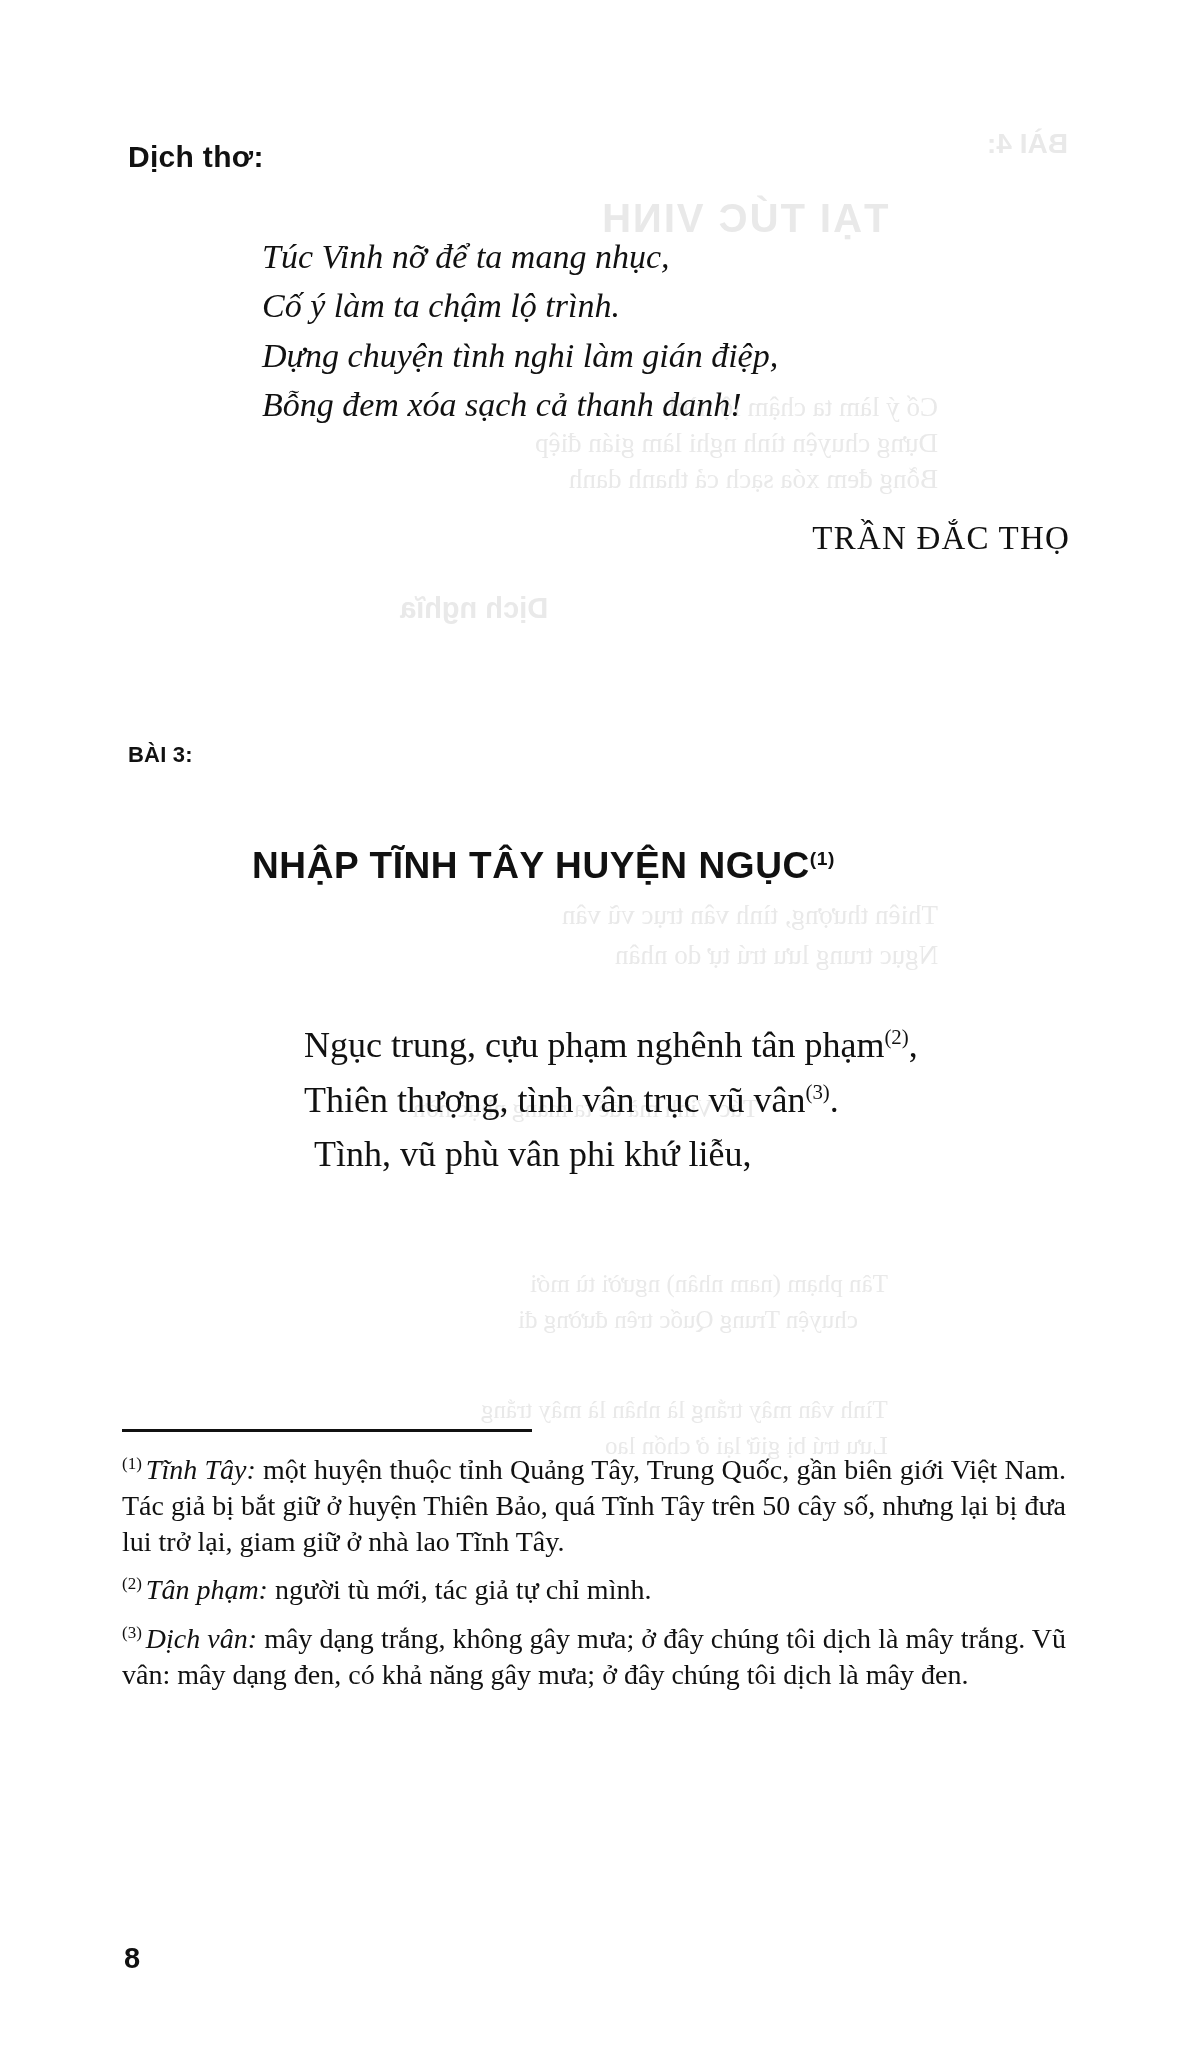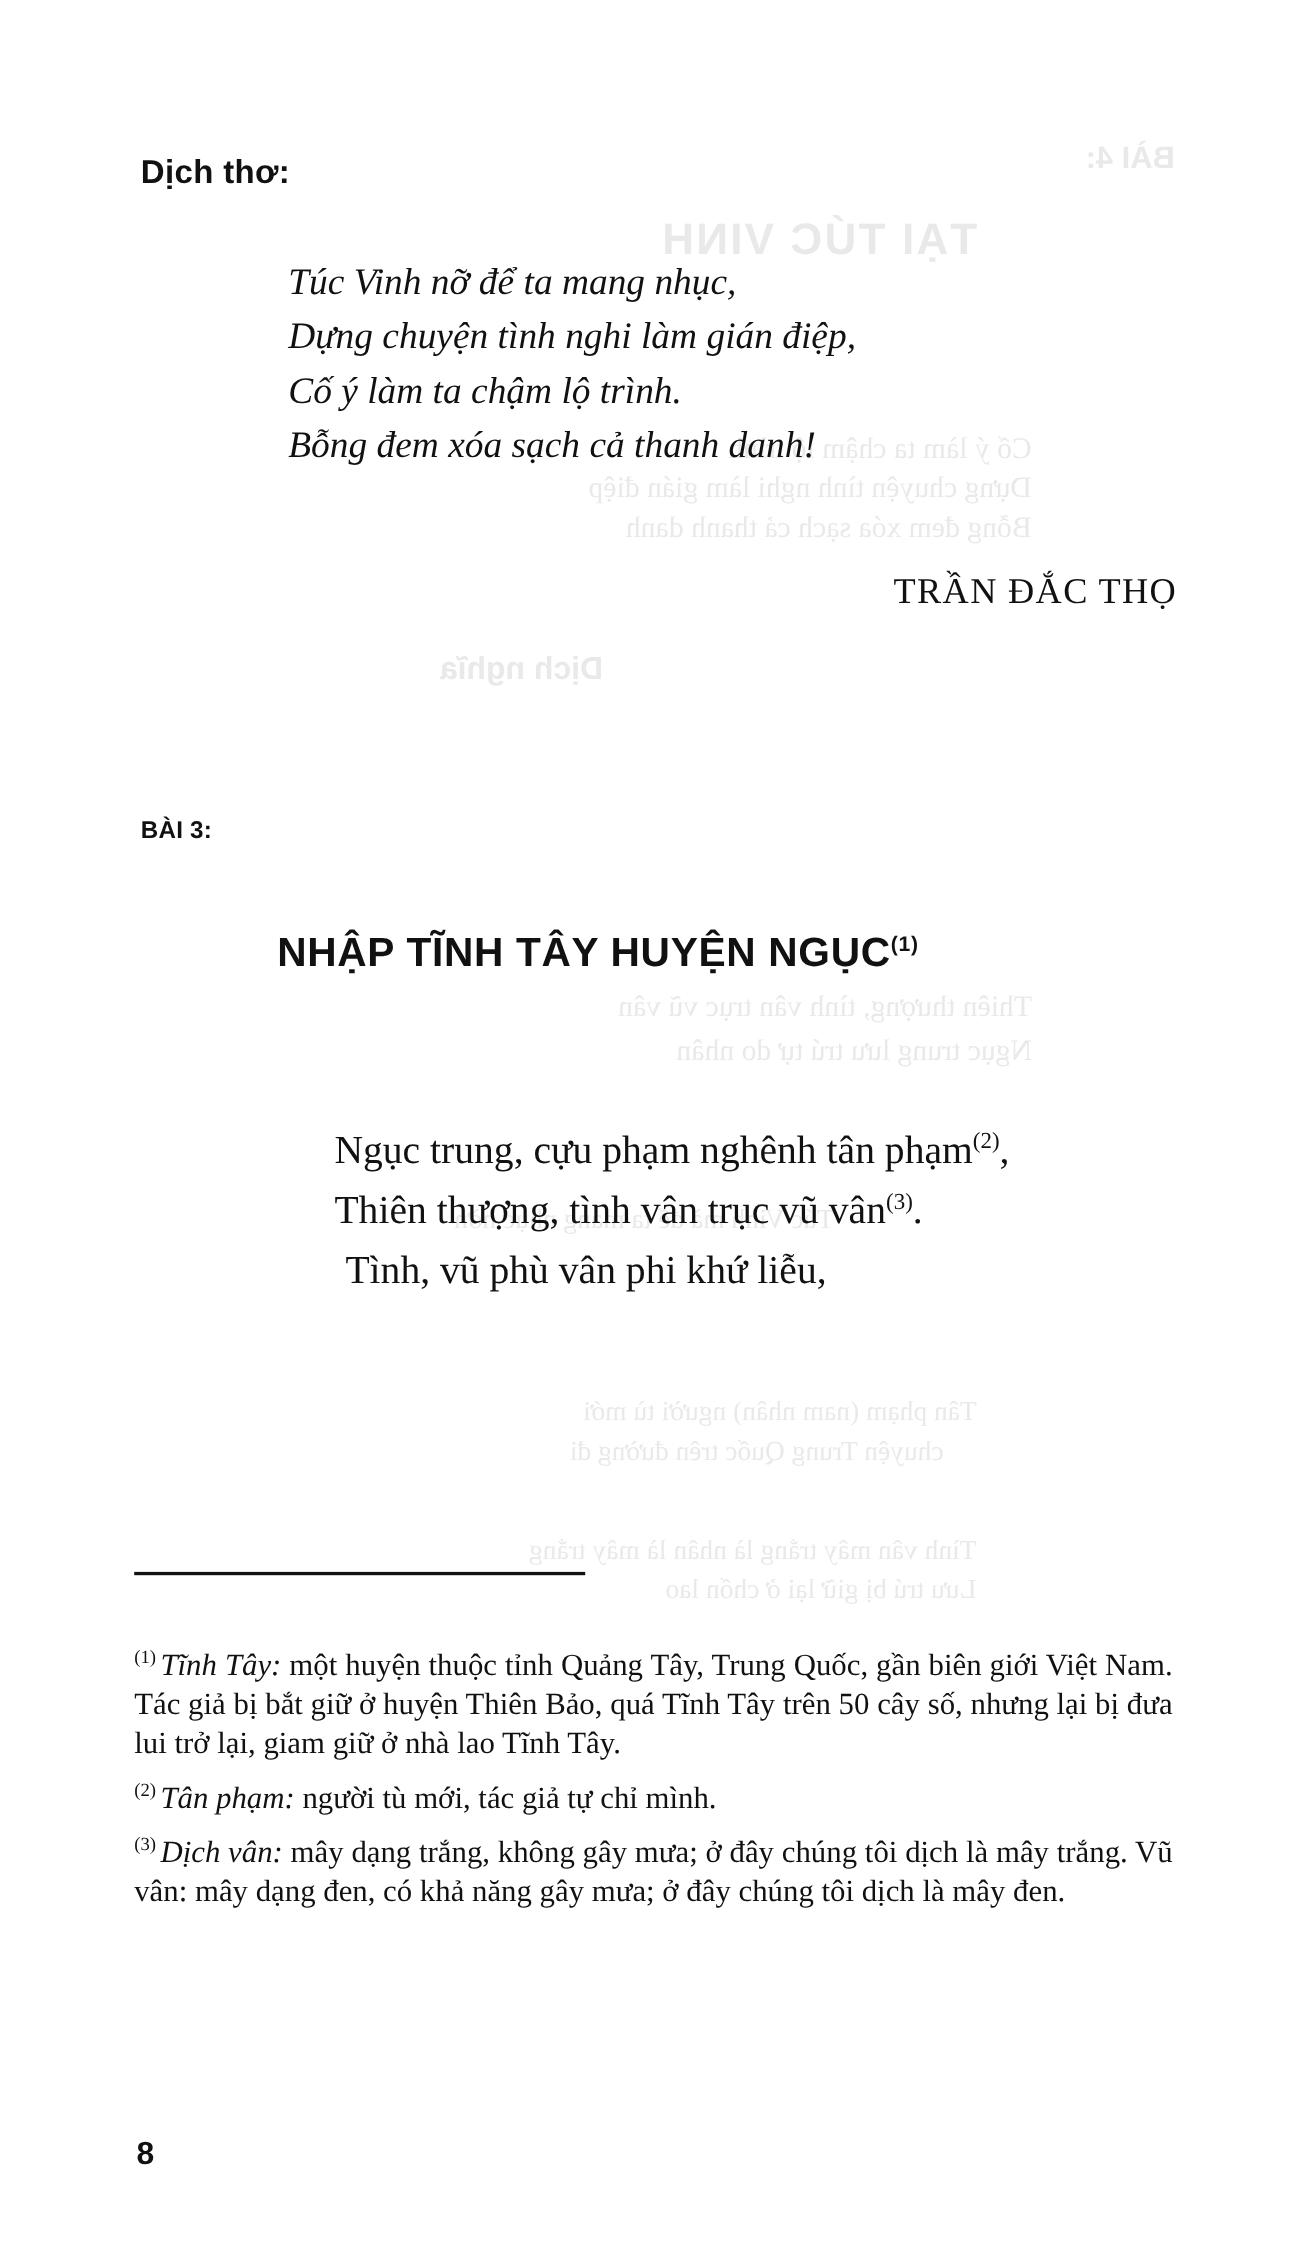--- a/index.html
+++ b/index.html
@@ -112,21 +112,21 @@
     left: 122px;
     top: 1429px;
     width: 410px;
     height: 3px;
     background: #111111;
   }
 
   .footnotes {
     position: absolute;
     left: 122px;
-    top: 1496px;
+    top: 1452px;
     width: 944px;
     font-family: "Liberation Serif", serif;
     font-size: 28px;
     line-height: 1.28;
     text-align: justify;
   }
   .footnotes .fn {
     margin-bottom: 13px;
   }
   .footnotes .fn-mark {
@@ -188,22 +188,22 @@
   <div class="bleed serif b9">Túc Vinh mà để ta mang nhục hờn</div>
   <div class="bleed serif b10">Tân phạm (nam nhân) người tù mới</div>
   <div class="bleed serif b11">chuyện Trung Quốc trên đường đi</div>
   <div class="bleed serif b12">Tình vân mây trắng là nhân là mây trắng</div>
   <div class="bleed serif b13">Lưu trú bị giữ lại ở chốn lao</div>
 
   <div class="label-dich-tho">Dịch thơ:</div>
 
   <div class="poem">
     <div class="line">Túc Vinh nỡ để ta mang nhục,</div>
+    <div class="line">Cố ý làm ta chậm lộ trình.</div>
     <div class="line">Dựng chuyện tình nghi làm gián điệp,</div>
-    <div class="line">Cố ý làm ta chậm lộ trình.</div>
     <div class="line">Bỗng đem xóa sạch cả thanh danh!</div>
   </div>
 
   <div class="attribution">TRẦN ĐẮC THỌ</div>
 
   <div class="bai-label">BÀI 3:</div>
 
   <div class="poem-title">
     <span>NHẬP TĨNH TÂY HUYỆN NGỤC</span><sup>(1)</sup>
   </div>

